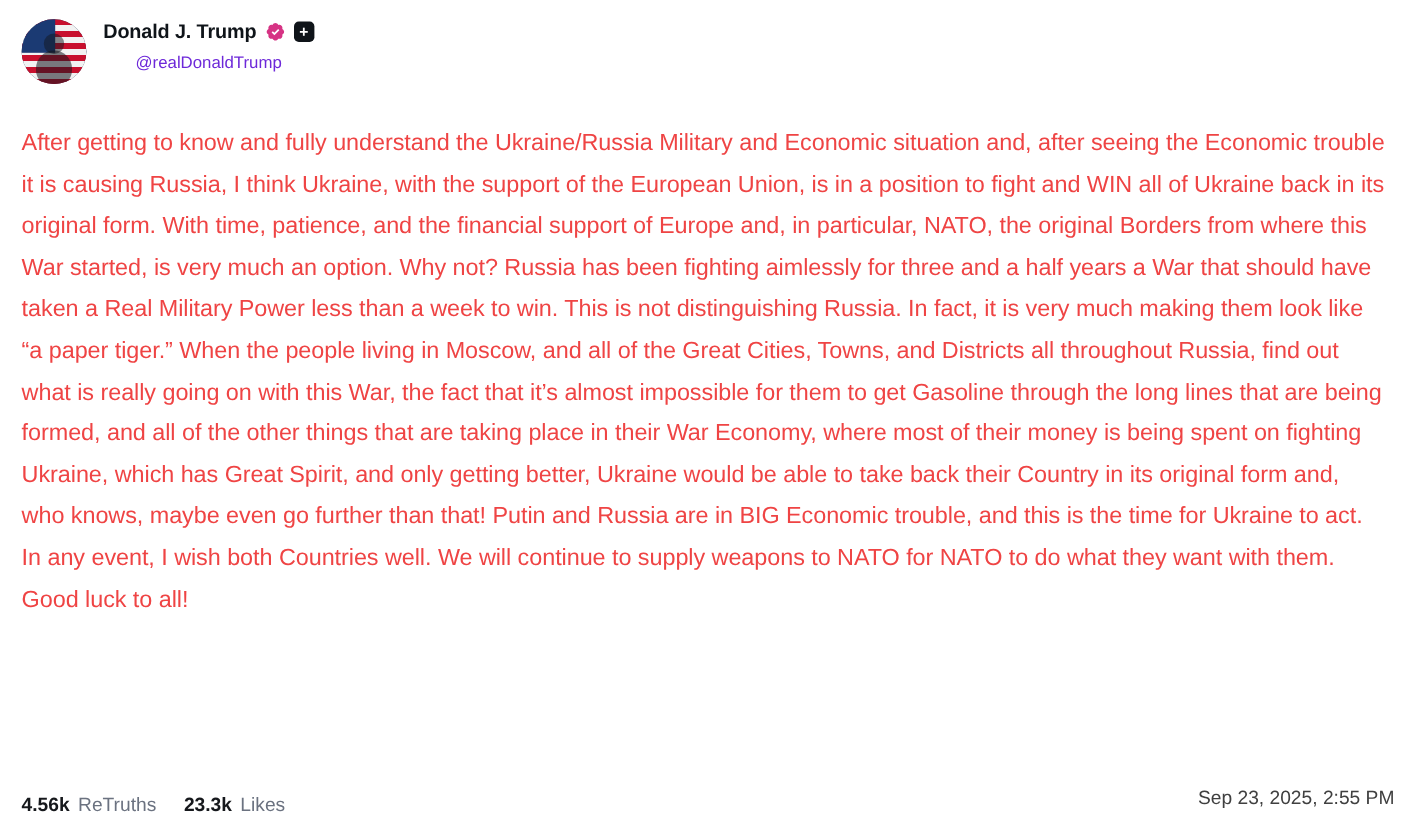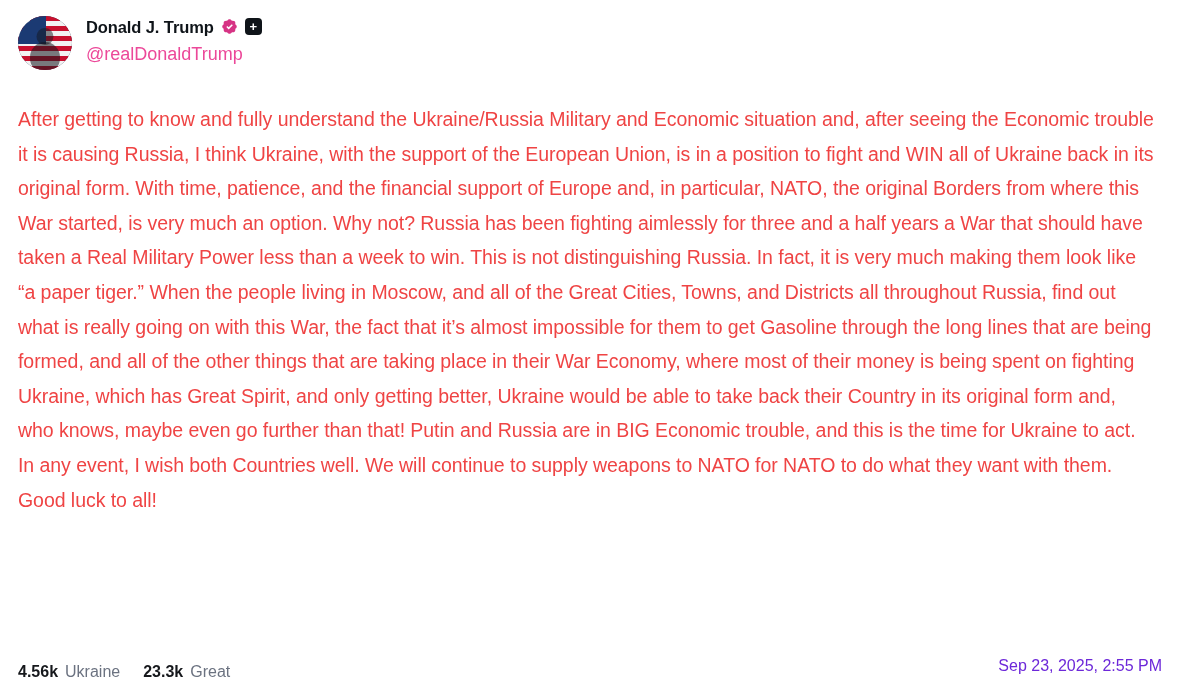--- a/index.html
+++ b/index.html
@@ -104,23 +104,24 @@
     border-radius: 4px;
     background: #0f1419;
     color: #ffffff;
     font-size: 13px;
     line-height: 17px;
     text-align: center;
     font-weight: bold;
     flex: 0 0 auto;
   }
   .handle {
-    font-size: 18px;
-    color: #ec4899;
+    font-size: 14px;
+    color: #6d28d9;
     margin-top: 4px;
+    text-align: center;
   }
   
   .body-text {
     margin-top: 20px;
     font-size: 19.5px;
     line-height: 34.6px;
     color: #ef4444;
     letter-spacing: -0.05px;
     width: 1136px;
   }
@@ -155,21 +156,21 @@
   }
   .stat-label {
     color: #6b7280;
   }
   .stat-gap {
     display: inline-block;
     width: 9px;
   }
   .timestamp {
     font-size: 16px;
-    color: #6d28d9;
+    color: #404040;
   }
 </style>
 </head>
 <body>
 
 <div class="post">
 
   <div class="header">
 
     <div class="avatar">
@@ -192,21 +193,21 @@
     </div>
 
   </div>
 
   <div class="body-text">After getting to know and fully understand the Ukraine/Russia Military and Economic situation and, after seeing the Economic trouble it is causing Russia, I think Ukraine, with the support of the European Union, is in a position to fight and WIN all of Ukraine back in its original form. With time, patience, and the financial support of Europe and, in particular, NATO, the original Borders from where this War started, is very much an option. Why not? Russia has been fighting aimlessly for three and a half years a War that should have taken a Real Military Power less than a week to win. This is not distinguishing Russia. In fact, it is very much making them look like “a paper tiger.” When the people living in Moscow, and all of the Great Cities, Towns, and Districts all throughout Russia, find out what is really going on with this War, the fact that it’s almost impossible for them to get Gasoline through the long lines that are being formed, and all of the other things that are taking place in their War Economy, where most of their money is being spent on fighting Ukraine, which has Great Spirit, and only getting better, Ukraine would be able to take back their Country in its original form and, who knows, maybe even go further than that! Putin and Russia are in BIG Economic trouble, and this is the time for Ukraine to act. In any event, I wish both Countries well. We will continue to supply weapons to NATO for NATO to do what they want with them. Good luck to all!</div>
 
 
   <div class="footer">
     <div class="stats">
       <span class="stat-count">4.56k</span>
-      <span class="stat-label">Ukraine</span>
+      <span class="stat-label">ReTruths</span>
       <span class="stat-gap"></span>
       <span class="stat-count">23.3k</span>
-      <span class="stat-label">Great</span>
+      <span class="stat-label">Likes</span>
     </div>
     <div class="timestamp">Sep 23, 2025, 2:55 PM</div>
   </div>
 
 </div>
 
 </body></html>

